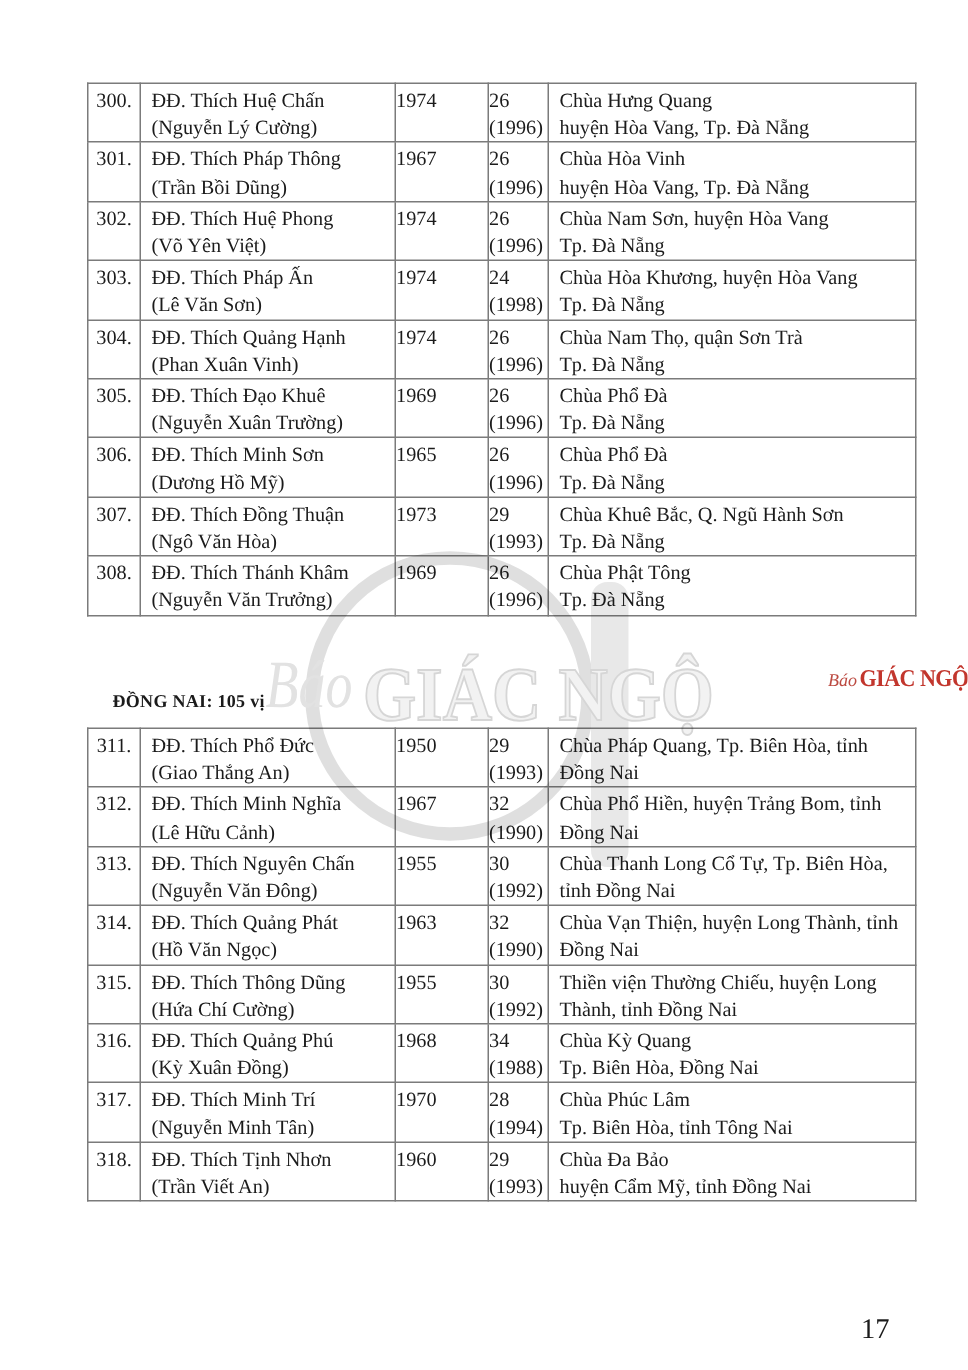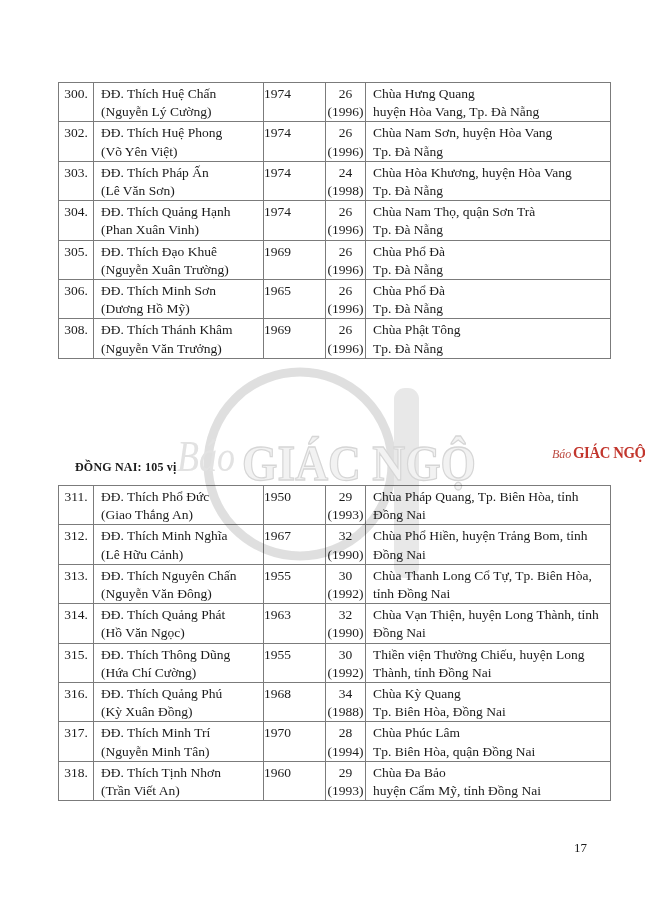--- a/index.html
+++ b/index.html
@@ -6,45 +6,45 @@
   body{
     width:645px;height:913px;position:relative;overflow:hidden;
     background:#ffffff;
     font-family:"Liberation Serif", serif;
     color:#1b1b1b;
   }
   .registry{
     position:absolute;left:58px;width:552px;
     border-collapse:collapse;table-layout:fixed;
   }
-  #table-danang{top:55px;margin-top:27px;}
+  #table-danang{top:55px;}
   #table-dongnai{top:485px;}
   #table-danang tr{height:39.3px;}
   #table-dongnai tr{height:39px;}
   .registry td{
     border:1px solid #7b7b7b;
     vertical-align:top;
     padding:2px 0 0 0;
     font-size:13.5px;line-height:18.2px;
     overflow:hidden;
   }
   .registry td div{white-space:nowrap;}
   td.c-stt{text-align:center;}
   td.c-name{padding-left:7px;}
   td.c-born{text-align:left;}
-  td.c-age{text-align:center;}
+  td.c-age{}
   td.c-addr{padding-left:7px;}
   .section-heading{
     position:absolute;left:75px;top:458px;
     font-size:12px;font-weight:bold;line-height:19px;
     letter-spacing:.2px;
   }
   .page-number{
-    position:absolute;left:574px;top:840px;
-    font-size:13px;
+    position:absolute;left:574px;top:876px;
+    font-size:19px;
   }
   .watermark-layer{
     position:absolute;left:0;top:0;width:645px;height:913px;
     pointer-events:none;
     mix-blend-mode:multiply;
     opacity:.62;
     z-index:5;
   }
   .brand-logo{
     position:absolute;left:552px;top:444px;width:95px;height:22px;
@@ -88,20 +88,40 @@
           <div>26</div>
           <div>(1996)</div>
         </td>
         <td class="c-addr">
           <div>Chùa Hưng Quang</div>
           <div>huyện Hòa Vang, Tp. Đà Nẵng</div>
         </td>
       </tr>
       <tr>
         <td class="c-stt">
+          <div>301.</div>
+        </td>
+        <td class="c-name">
+          <div>ĐĐ. Thích Pháp Thông</div>
+          <div>(Trần Bồi Dũng)</div>
+        </td>
+        <td class="c-born">
+          <div>1967</div>
+        </td>
+        <td class="c-age">
+          <div>26</div>
+          <div>(1996)</div>
+        </td>
+        <td class="c-addr">
+          <div>Chùa Hòa Vinh</div>
+          <div>huyện Hòa Vang, Tp. Đà Nẵng</div>
+        </td>
+      </tr>
+      <tr>
+        <td class="c-stt">
           <div>302.</div>
         </td>
         <td class="c-name">
           <div>ĐĐ. Thích Huệ Phong</div>
           <div>(Võ Yên Việt)</div>
         </td>
         <td class="c-born">
           <div>1974</div>
         </td>
         <td class="c-age">
@@ -183,20 +203,40 @@
         </td>
         <td class="c-born">
           <div>1965</div>
         </td>
         <td class="c-age">
           <div>26</div>
           <div>(1996)</div>
         </td>
         <td class="c-addr">
           <div>Chùa Phổ Đà</div>
+          <div>Tp. Đà Nẵng</div>
+        </td>
+      </tr>
+      <tr>
+        <td class="c-stt">
+          <div>307.</div>
+        </td>
+        <td class="c-name">
+          <div>ĐĐ. Thích Đồng Thuận</div>
+          <div>(Ngô Văn Hòa)</div>
+        </td>
+        <td class="c-born">
+          <div>1973</div>
+        </td>
+        <td class="c-age">
+          <div>29</div>
+          <div>(1993)</div>
+        </td>
+        <td class="c-addr">
+          <div>Chùa Khuê Bắc, Q. Ngũ Hành Sơn</div>
           <div>Tp. Đà Nẵng</div>
         </td>
       </tr>
       <tr>
         <td class="c-stt">
           <div>308.</div>
         </td>
         <td class="c-name">
           <div>ĐĐ. Thích Thánh Khâm</div>
           <div>(Nguyễn Văn Trưởng)</div>
@@ -357,21 +397,21 @@
         </td>
         <td class="c-born">
           <div>1970</div>
         </td>
         <td class="c-age">
           <div>28</div>
           <div>(1994)</div>
         </td>
         <td class="c-addr">
           <div>Chùa Phúc Lâm</div>
-          <div>Tp. Biên Hòa, quận Đồng Nai</div>
+          <div>Tp. Biên Hòa, tỉnh Tông Nai</div>
         </td>
       </tr>
       <tr>
         <td class="c-stt">
           <div>318.</div>
         </td>
         <td class="c-name">
           <div>ĐĐ. Thích Tịnh Nhơn</div>
           <div>(Trần Viết An)</div>
         </td>

